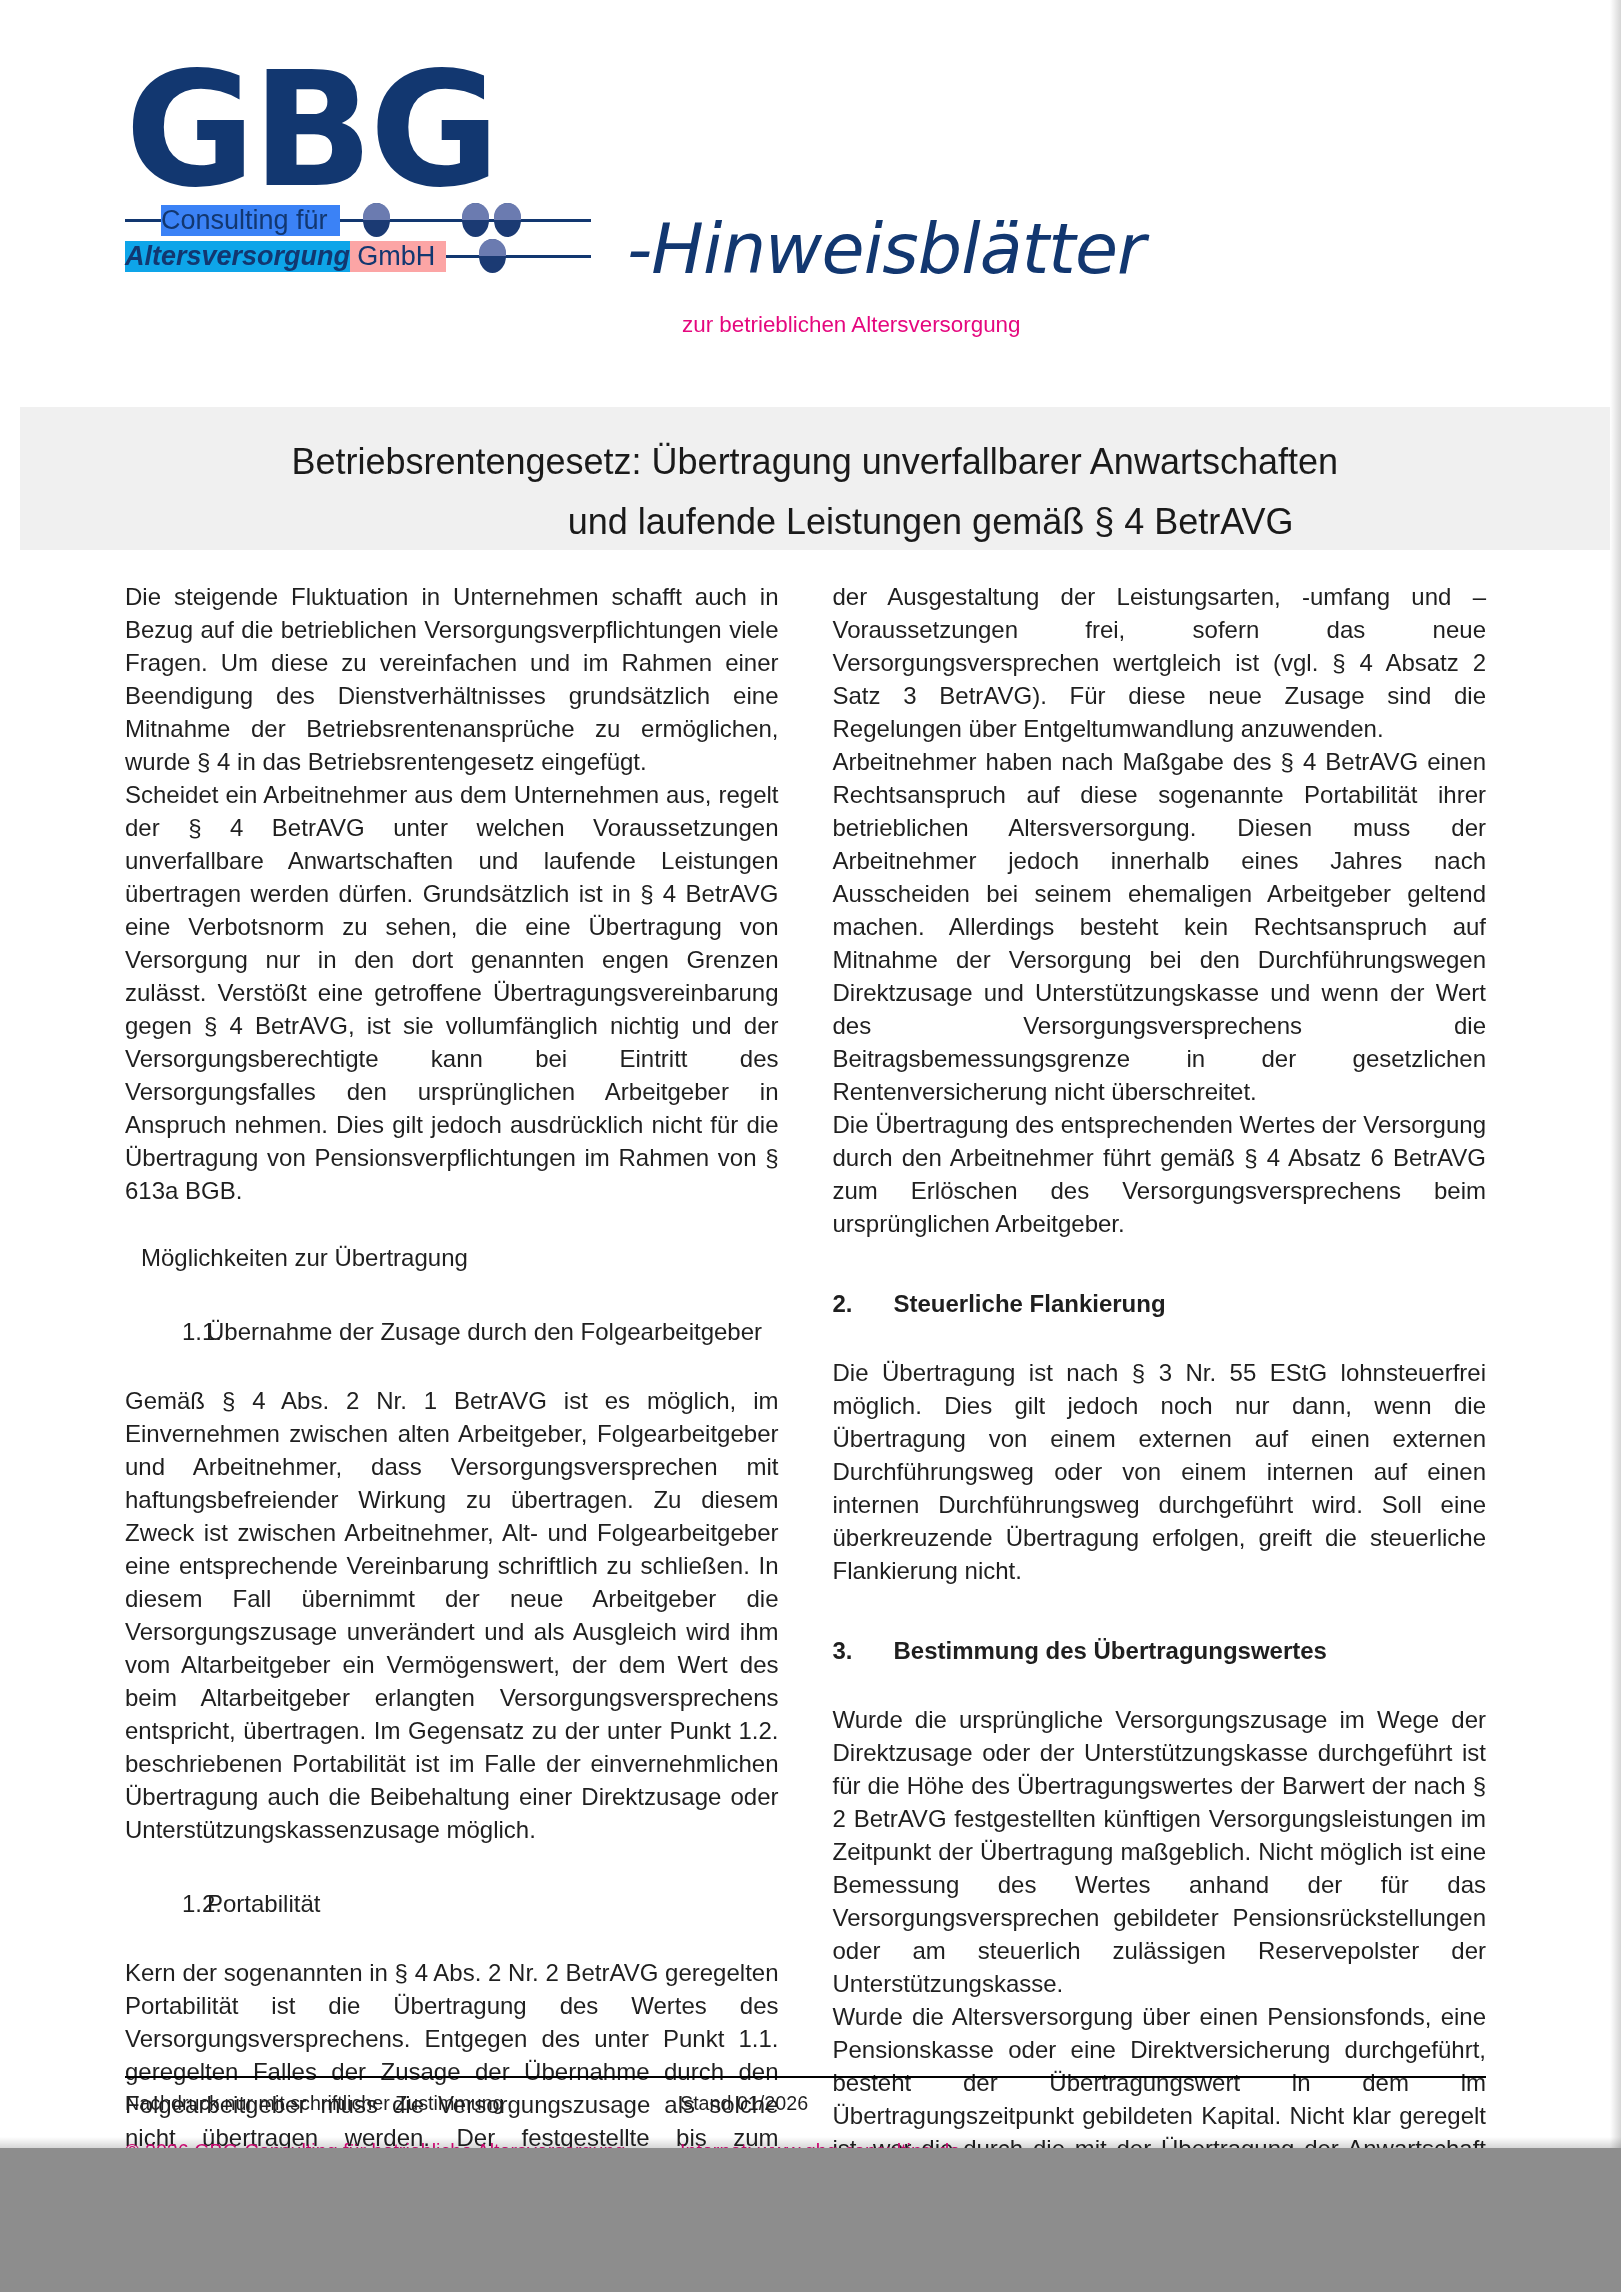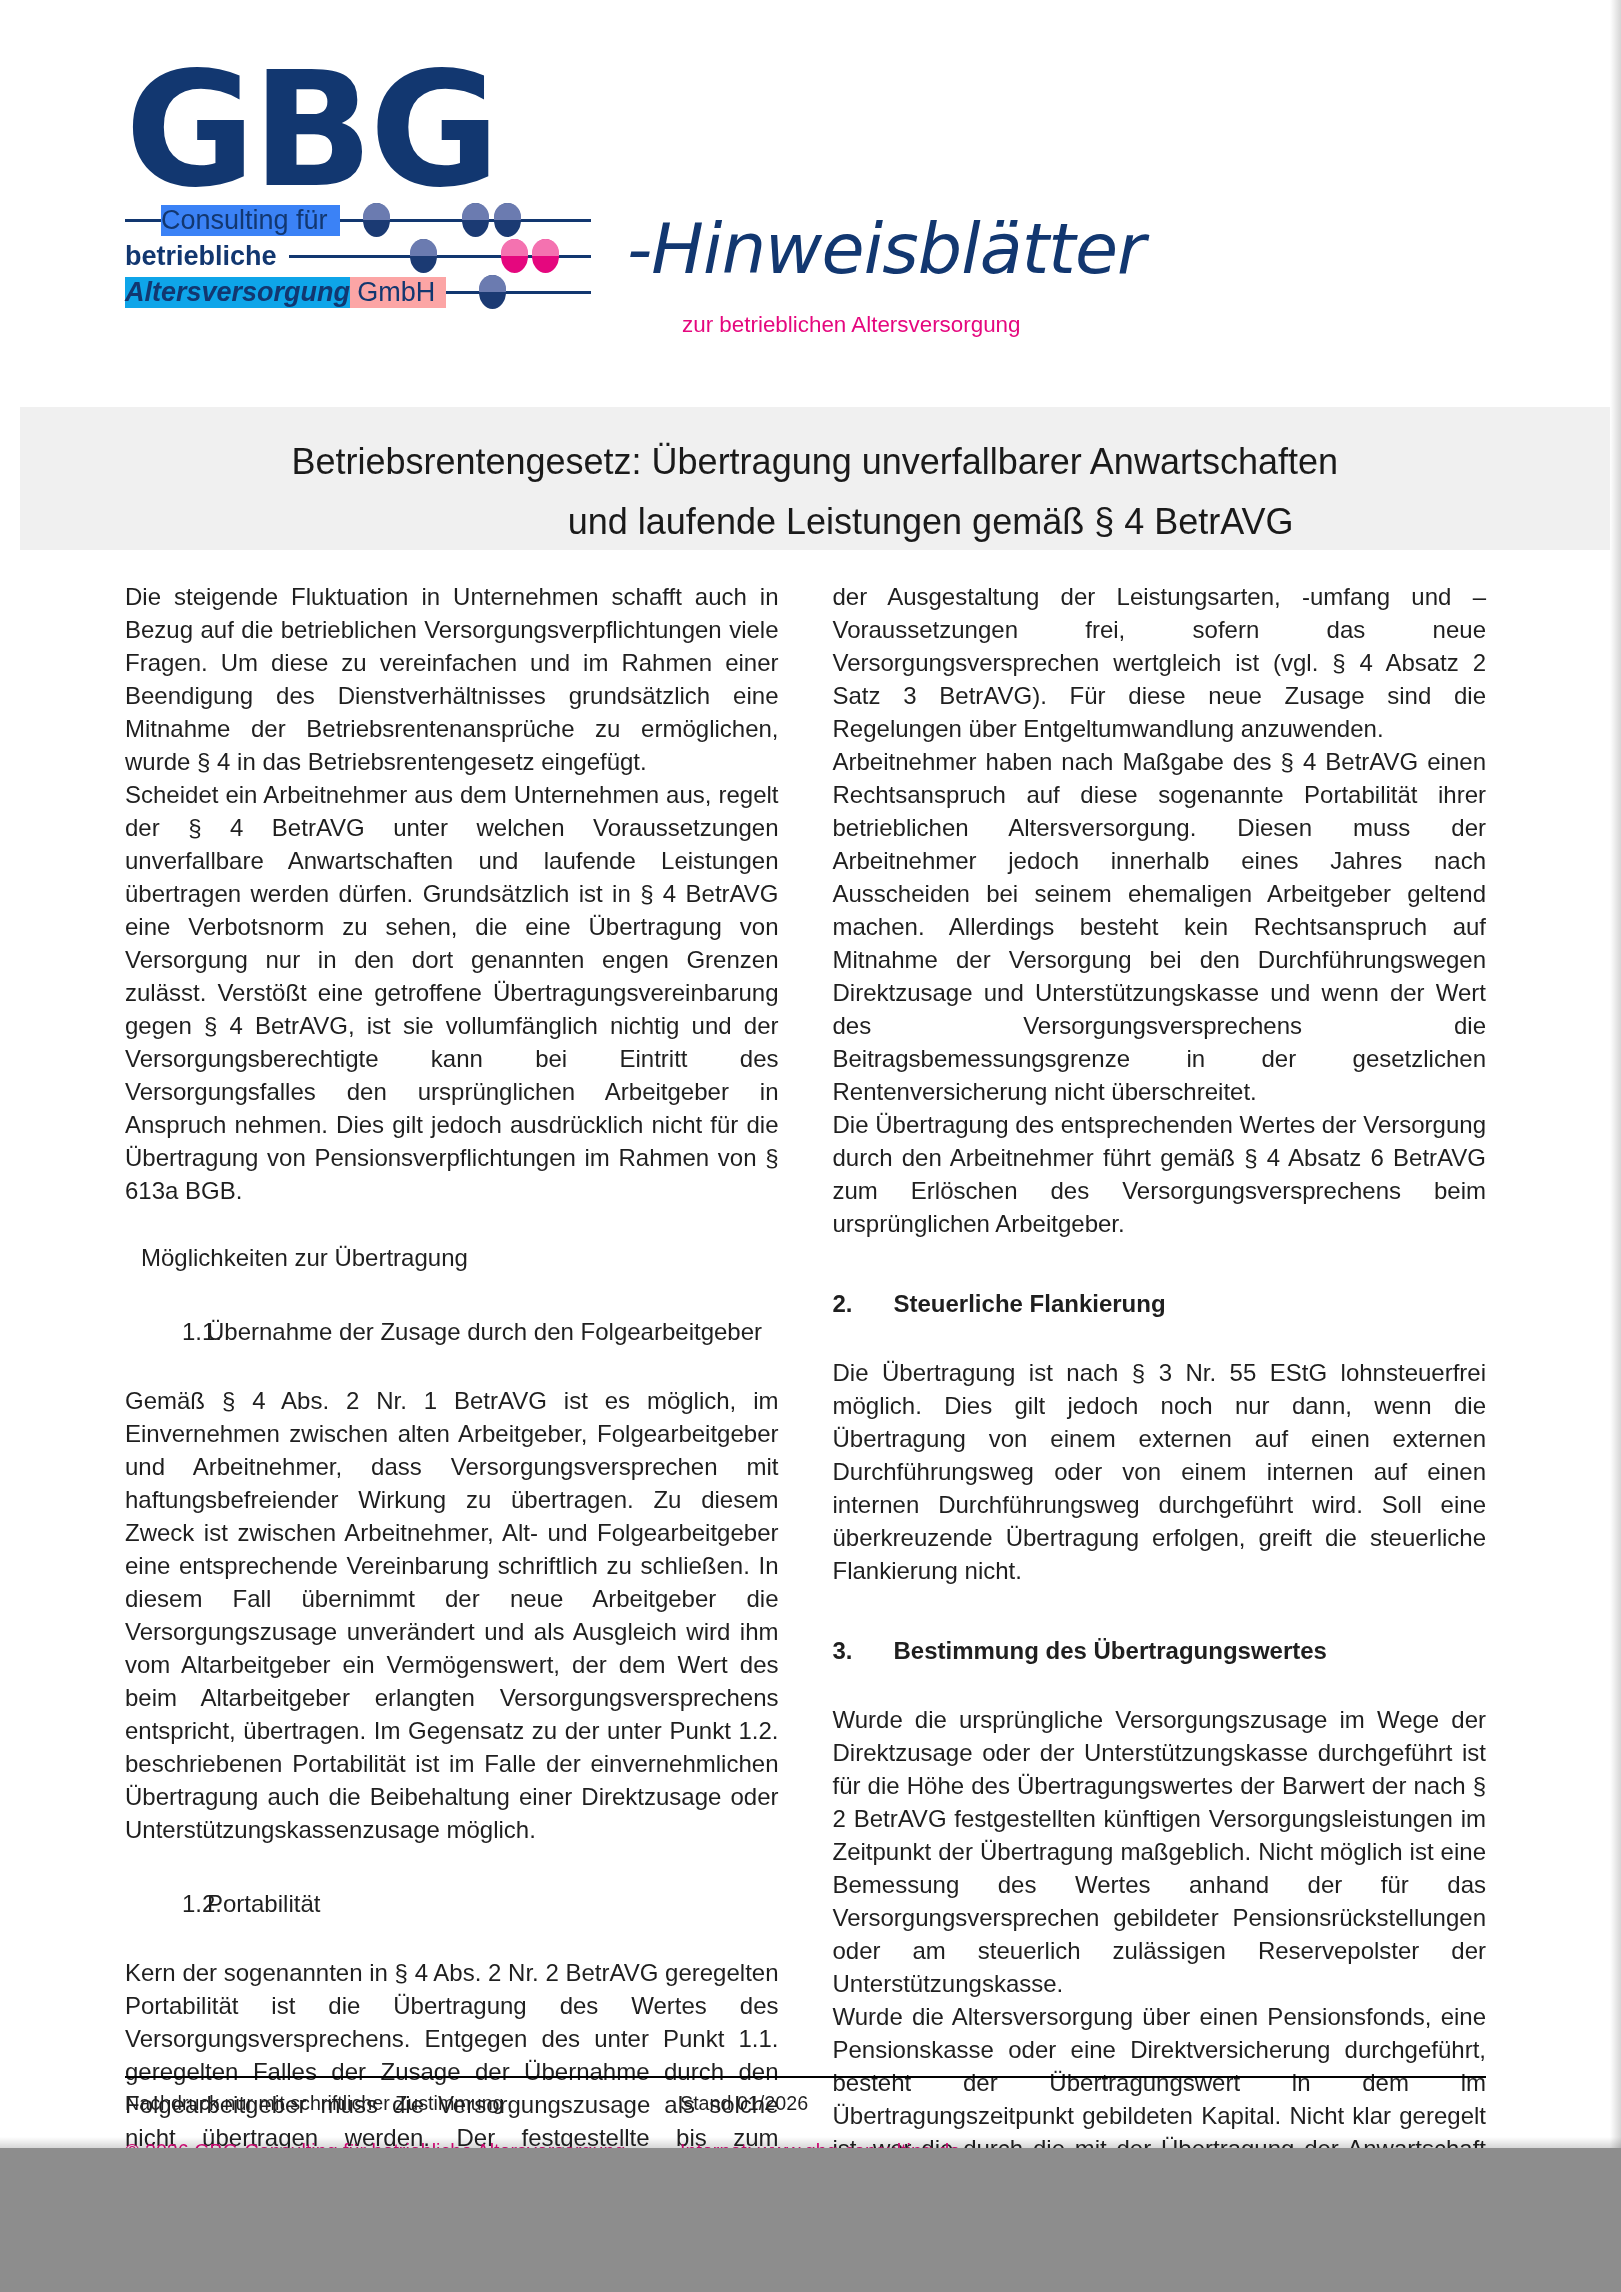--- a/index.html
+++ b/index.html
@@ -281,27 +281,20 @@
       <div class="logo-lines">
 
         <div class="logo-line">
           <div class="rule"></div>
           <span class="txt" style="background:#3b82f6; padding-right:12.5px; position:relative; z-index:2;margin-left:36px;">Consulting für</span>
           <span class="dot blue" style="left:238px;"></span>
           <span class="dot blue" style="left:337px;"></span>
           <span class="dot blue" style="left:369px;"></span>
         </div>
 
-        <div class="logo-line">
-          <div class="rule"></div>
-          <span class="txt bold" style="background:#fff; padding-right:12.5px; position:relative; z-index:2;">betriebliche</span>
-          <span class="dot blue" style="left:285px;"></span>
-          <span class="dot pink" style="left:376px;"></span>
-          <span class="dot pink" style="left:407px;"></span>
-        </div>
 
         <div class="logo-line">
           <div class="rule"></div>
           <span class="txt bold" style="background:#0ea5e9; position:relative; z-index:2;font-style:italic;">Altersversorgung</span>
           <span class="txt" style="background:#fca5a5; padding:0 10.7px 0 7.2px; position:relative; z-index:2;">GmbH</span>
           <span class="dot blue" style="left:354px;"></span>
         </div>
 
       </div>
     </div>

